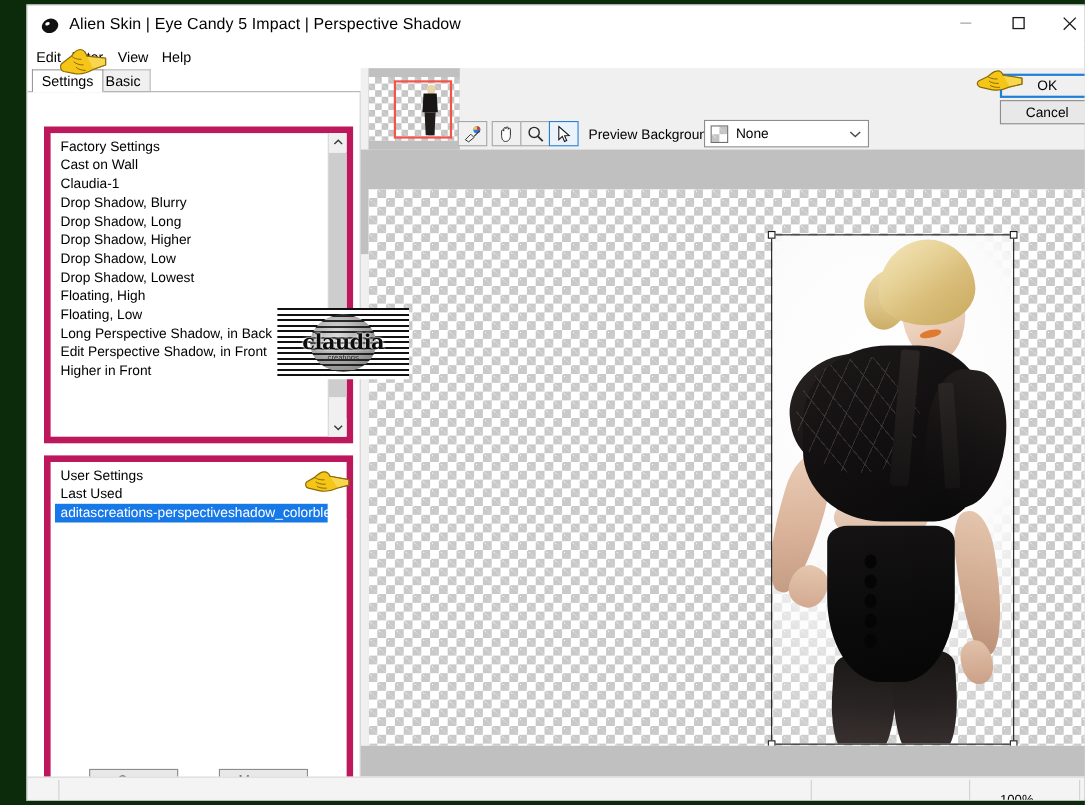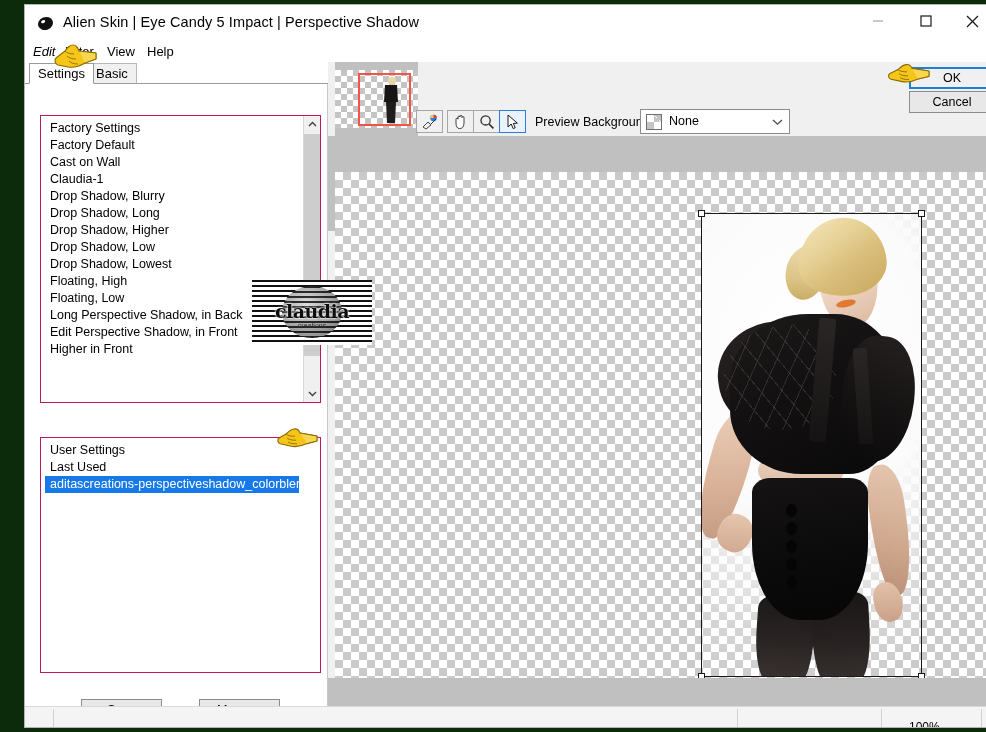--- a/index.html
+++ b/index.html
@@ -60,21 +60,21 @@
     position: absolute; left: 0; top: 36px;
     width: 974px; height: 21px;
     background: #ffffff;
   }
   .menu-item {
     position: absolute; top: 2px;
     font-size: 13px; color: #000;
     padding: 1px 4px;
     white-space: nowrap;
   }
-  #menu-edit   { left: 4px; font-style: italic; }
+  #menu-edit   { left: 4px; }
   #menu-filter { left: 36px; }
   #menu-view   { left: 78px; }
   #menu-help   { left: 118px; }
 
   
   .left-panel {
     position: absolute; left: 0; top: 57px;
     width: 303px; height: 644px;
     background: #ffffff;
   }
@@ -112,25 +112,25 @@
     position: absolute; left: 0; top: 22px;
     width: 303px; height: 622px;
     background: #ffffff;
     border-right: 1px solid #c8c8c8;
   }
 
   
   .listbox {
     position: absolute;
     background: #ffffff;
-    border: 1px solid #be185d;
+    border: 6px solid #be185d;
     overflow: hidden;
   }
   #factory-list { left: 15px; top: 31px; width: 281px; height: 288px; }
-  #user-list    { left: 15px; top: 330px; width: 281px; height: 236px; margin-top: 23px; }
+  #user-list    { left: 15px; top: 330px; width: 281px; height: 312px; }
 
   .list-scroll {
     position: absolute; left: 0; top: 0;
     width: 262px; height: 100%;
     padding: 4px 0 0 0;
   }
   .list-item {
     font-size: 12.5px;
     color: #000;
     height: 17px;
@@ -591,21 +591,20 @@
       <div class="tabstrip">
         <div class="tab inactive" id="tab-basic">Basic</div>
         <div class="tab active" id="tab-settings">Settings</div>
       </div>
 
       <div class="panel-body">
 
         <div class="listbox" id="factory-list">
           <div class="list-scroll">
             <div class="list-item">Factory Settings</div>
-            <div class="list-item">Factory Default</div>
             <div class="list-item">Cast on Wall</div>
             <div class="list-item">Claudia-1</div>
             <div class="list-item">Drop Shadow, Blurry</div>
             <div class="list-item">Drop Shadow, Long</div>
             <div class="list-item">Drop Shadow, Higher</div>
             <div class="list-item">Drop Shadow, Low</div>
             <div class="list-item">Drop Shadow, Lowest</div>
             <div class="list-item">Floating, High</div>
             <div class="list-item">Floating, Low</div>
             <div class="list-item">Long Perspective Shadow, in Back</div>

